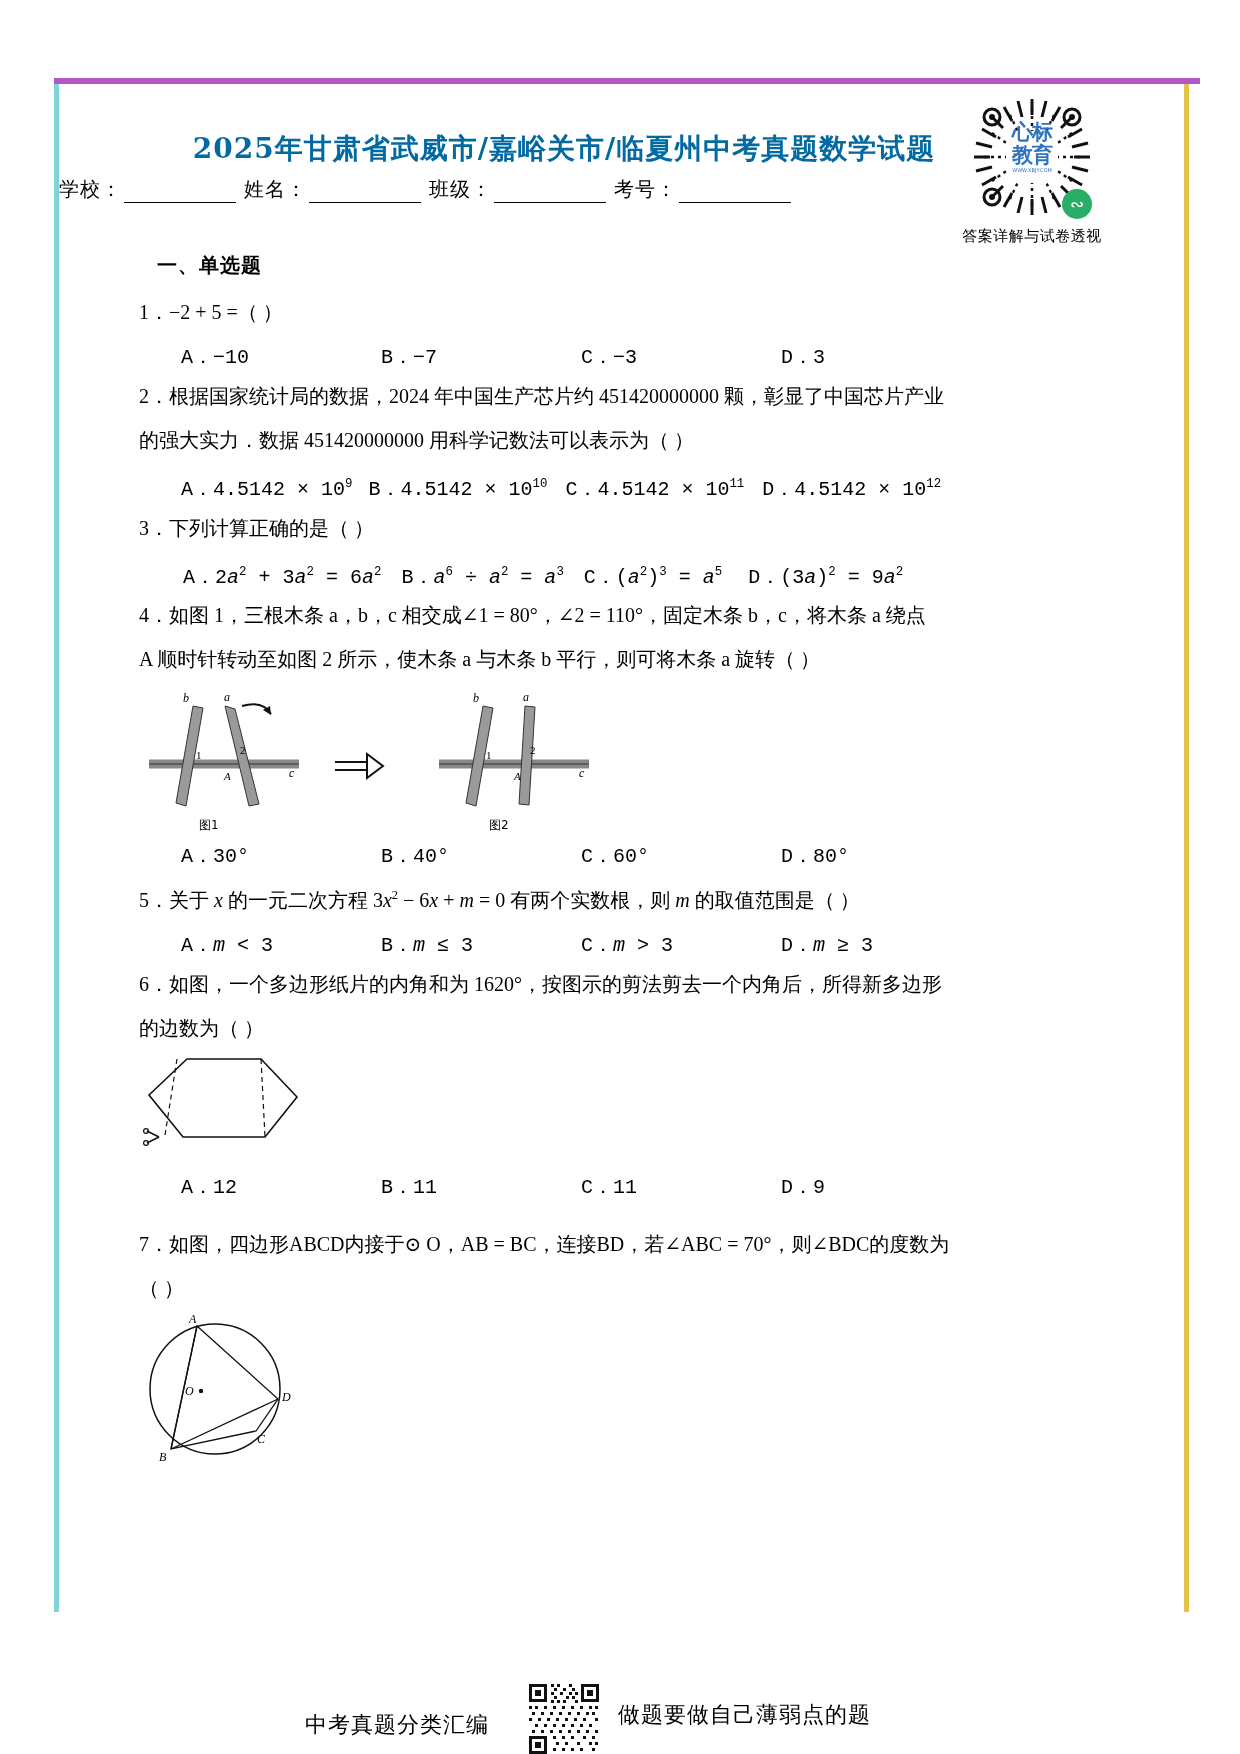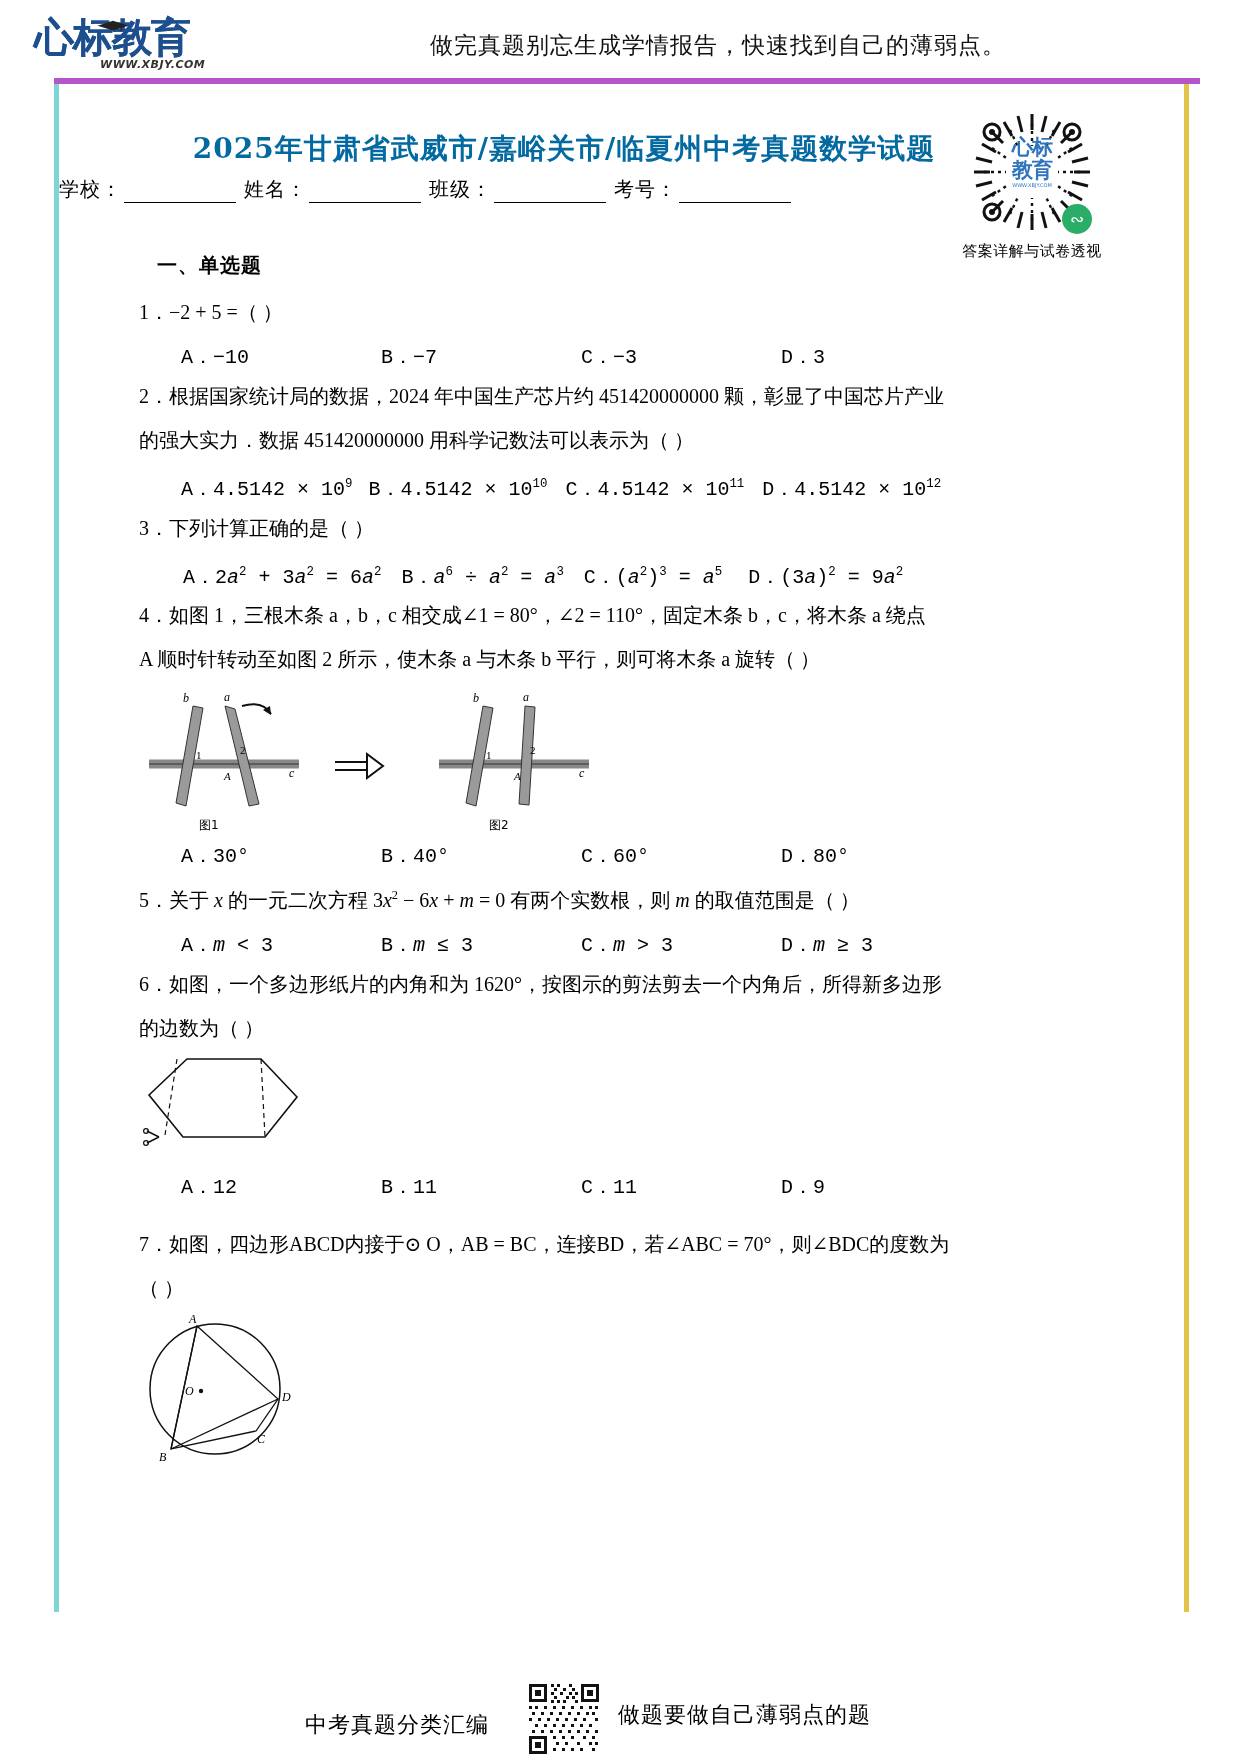--- a/index.html
+++ b/index.html
@@ -124,21 +124,21 @@
     border-bottom: 1.5px solid #000;
     width: 112px;
     height: 17px;
     margin: 0 8px 0 2px;
     vertical-align: bottom;
   }
 
   
   .qr-wrap {
     position: absolute;
-    left: 898px; top: 24px;
+    left: 898px; top: 9px;
     width: 150px;
     text-align: center;
   }
   .qr-burst {
     position: relative;
     width: 128px; height: 128px;
     margin: 0 auto;
   }
   .qr-center-logo {
     position: absolute;
@@ -249,29 +249,20 @@
     font-family: "DejaVu Sans", sans-serif;
     font-size: 22px;
     color: #000;
     letter-spacing: 1px;
   }
 </style>
 </head>
 <body>
 
 <div class="top-banner">
-  <div class="brand-logo">
-    <svg class="logo-cap" viewBox="0 0 40 16">
-      <polygon points="20,1 39,7 20,13 1,7" fill="#222"></polygon>
-      <path d="M30 9 L30 14" stroke="#222" stroke-width="1.4" fill="none"></path>
-    </svg>
-    <div class="logo-text">心标教育</div>
-    <div class="logo-url">WWW.XBJY.COM</div>
-  </div>
-  <div class="banner-slogan">做完真题别忘生成学情报告，快速找到自己的薄弱点。</div>
 </div>
 
 <div class="page-frame">
   <div class="frame-top"></div>
   <div class="frame-left"></div>
   <div class="frame-right"></div>
 
   <div class="sheet">
 
     <div class="paper-title">2025年甘肃省武威市/嘉峪关市/临夏州中考真题数学试题</div>

